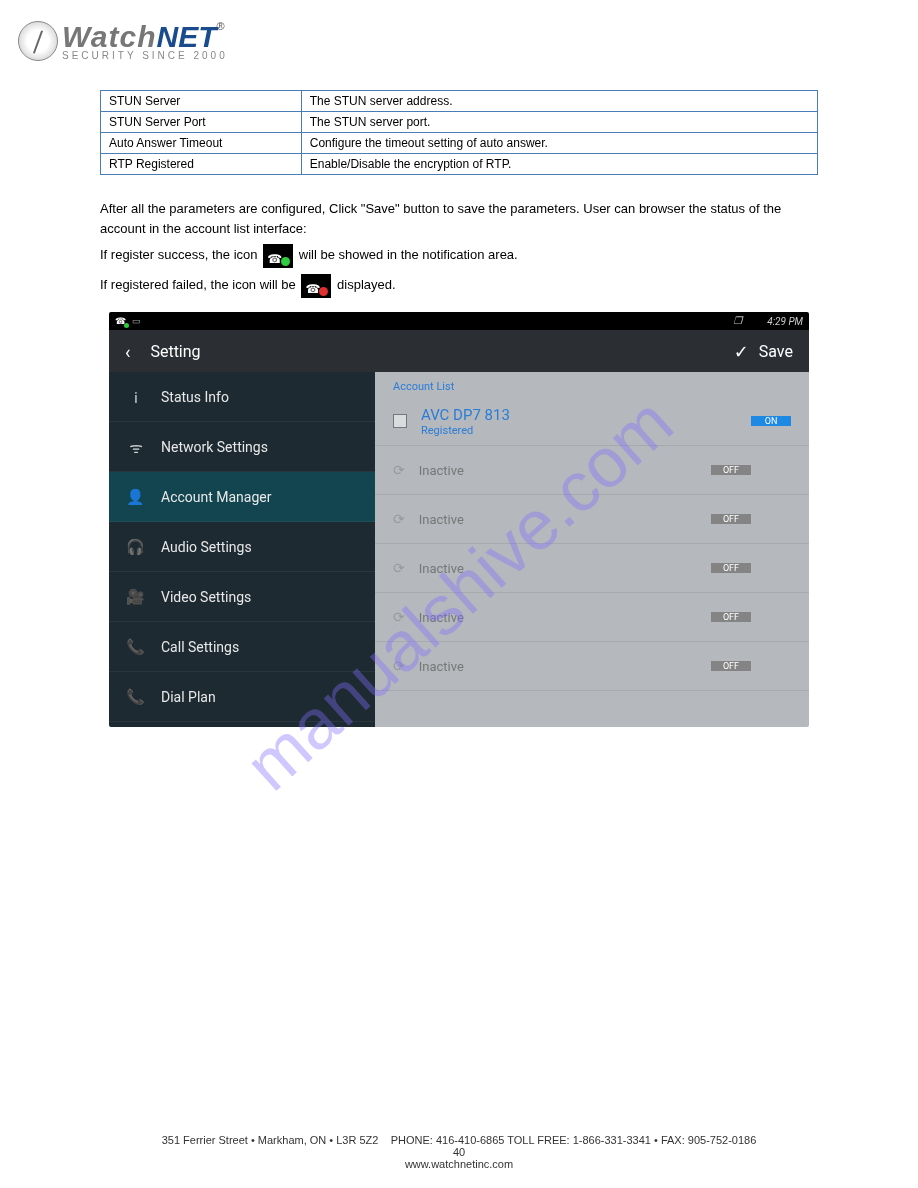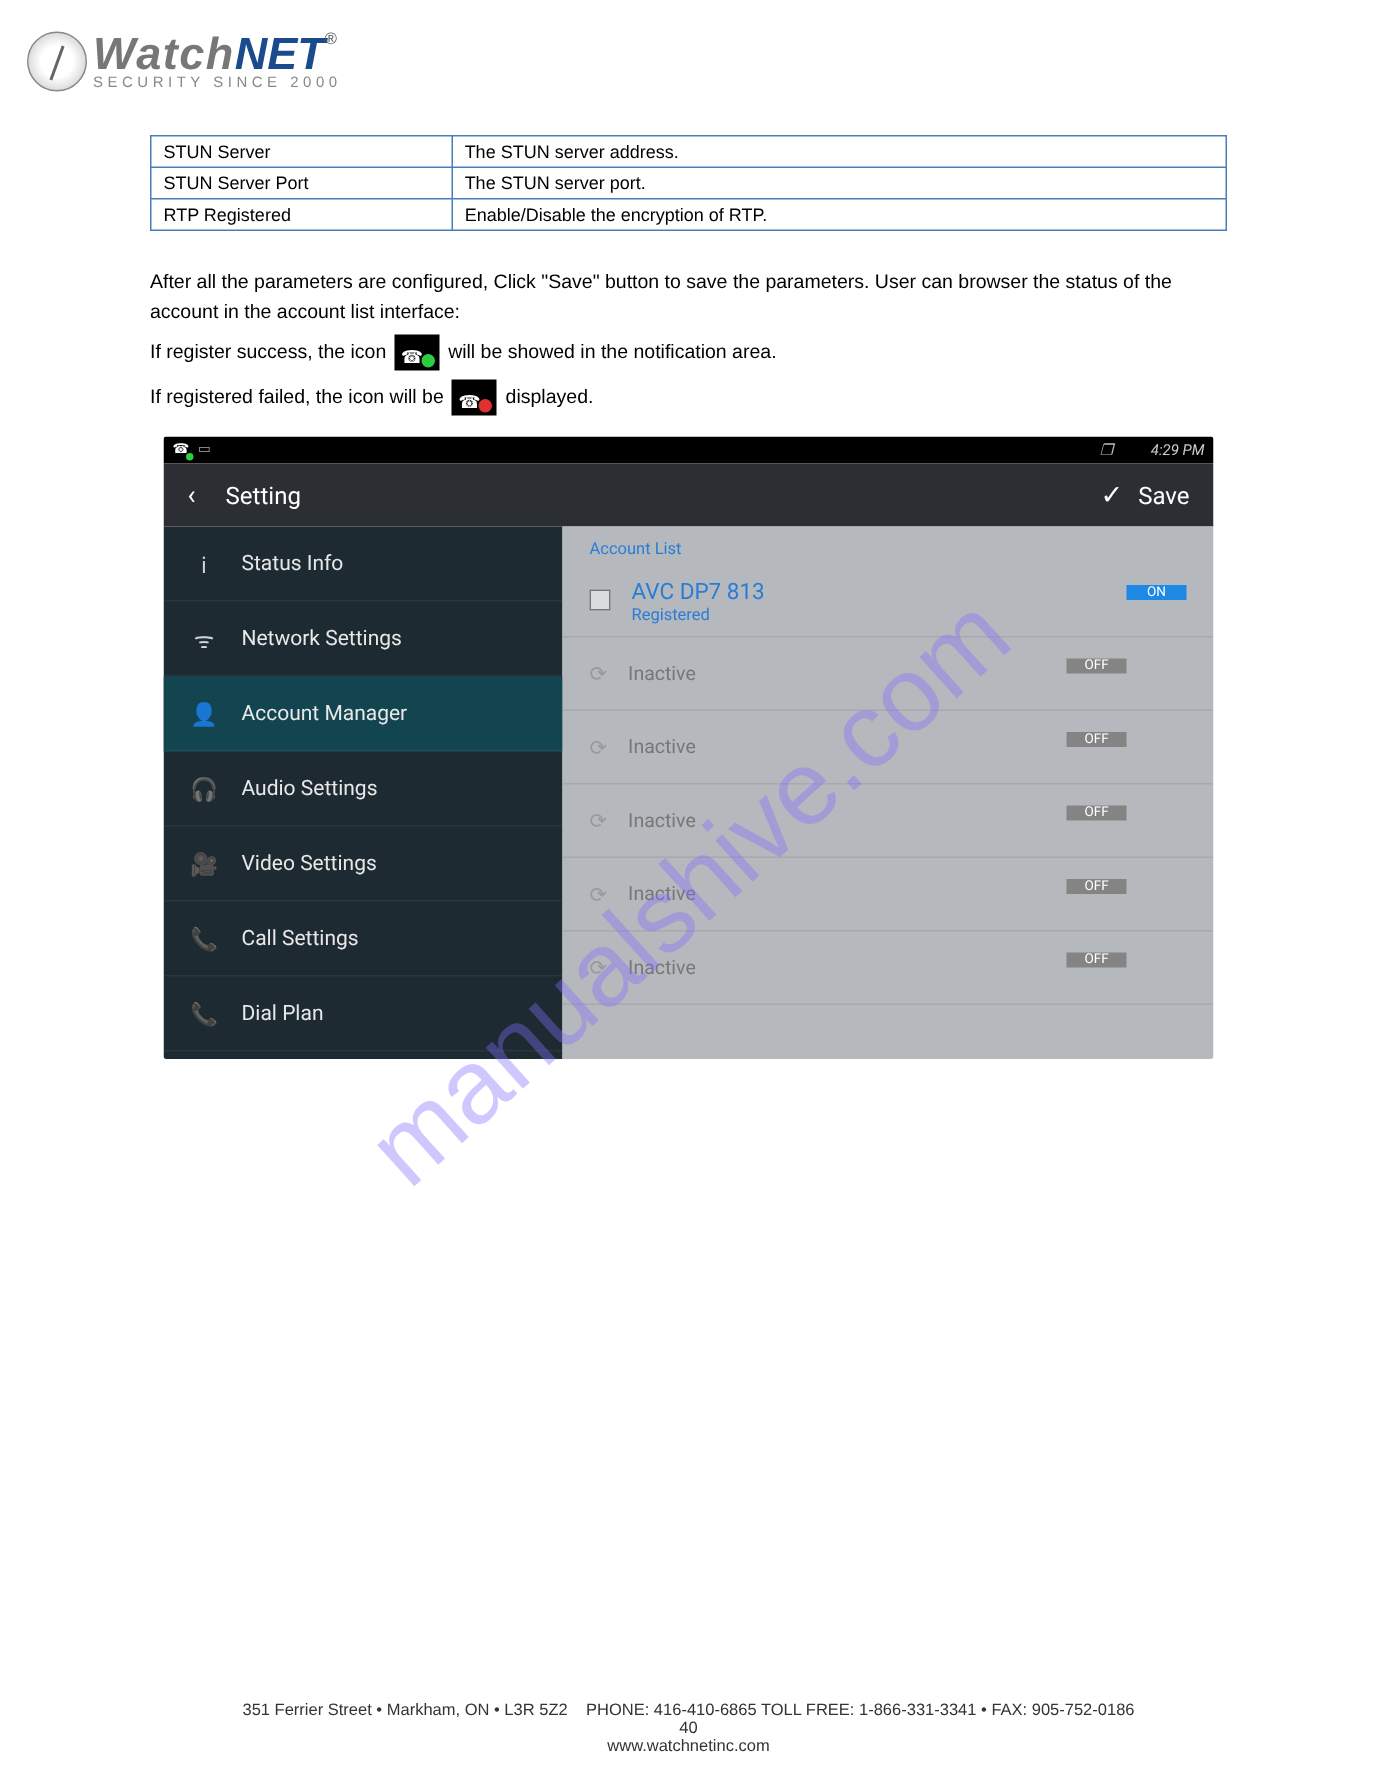--- a/index.html
+++ b/index.html
@@ -178,21 +178,21 @@
     border-bottom:1px solid rgba(0,0,0,0.08);
   }
   .acct-left{display:flex;align-items:center;gap:14px;flex:1;}
   .acct-ck{width:14px;height:14px;border:1px solid #777;background:#d9dcde;}
   .acct-refresh{color:#999;font-size:14px;}
   .acct-name{color:#2a7dd6;font-size:15px;}
   .acct-sub{color:#2a7dd6;font-size:11px;}
   .acct-inactive{color:#777;font-size:13px;}
 
   .toggle-simple{
-    width:80px;height:20px;display:flex;align-items:flex-start;font-size:9px;color:#fff;
+    width:80px;height:20px;display:flex;align-items:center;font-size:9px;color:#fff;
   }
   .toggle-simple .half{flex:1;display:flex;align-items:center;justify-content:center;}
   .toggle-simple.on .half.a{background:#848484;}
   .toggle-simple.on .half.b{background:#1e88e5;}
   .toggle-simple.off .half.a{background:#848484;}
   .toggle-simple.off .half.b{background:#a7a9ac;}
 
   
   .watermark{
     position:absolute;
@@ -234,20 +234,24 @@
 
   <table class="param-table">
     <tbody>
           <tr>
             <td>STUN Server</td>
             <td>The STUN server address.</td>
           </tr>
     <tr>
             <td>STUN Server Port</td>
             <td>The STUN server port.</td>
+          </tr>
+    <tr>
+            <td>Auto Answer Timeout</td>
+            <td>Configure the timeout setting of auto answer.</td>
           </tr>
     <tr>
             <td>RTP Registered</td>
             <td>Enable/Disable the encryption of RTP.</td>
           </tr>
   </tbody>
       </table>
 
   <p class="para">After all the parameters are configured, Click "Save" button to save the parameters. User can browser the status of the account in the account list interface:</p>
 

